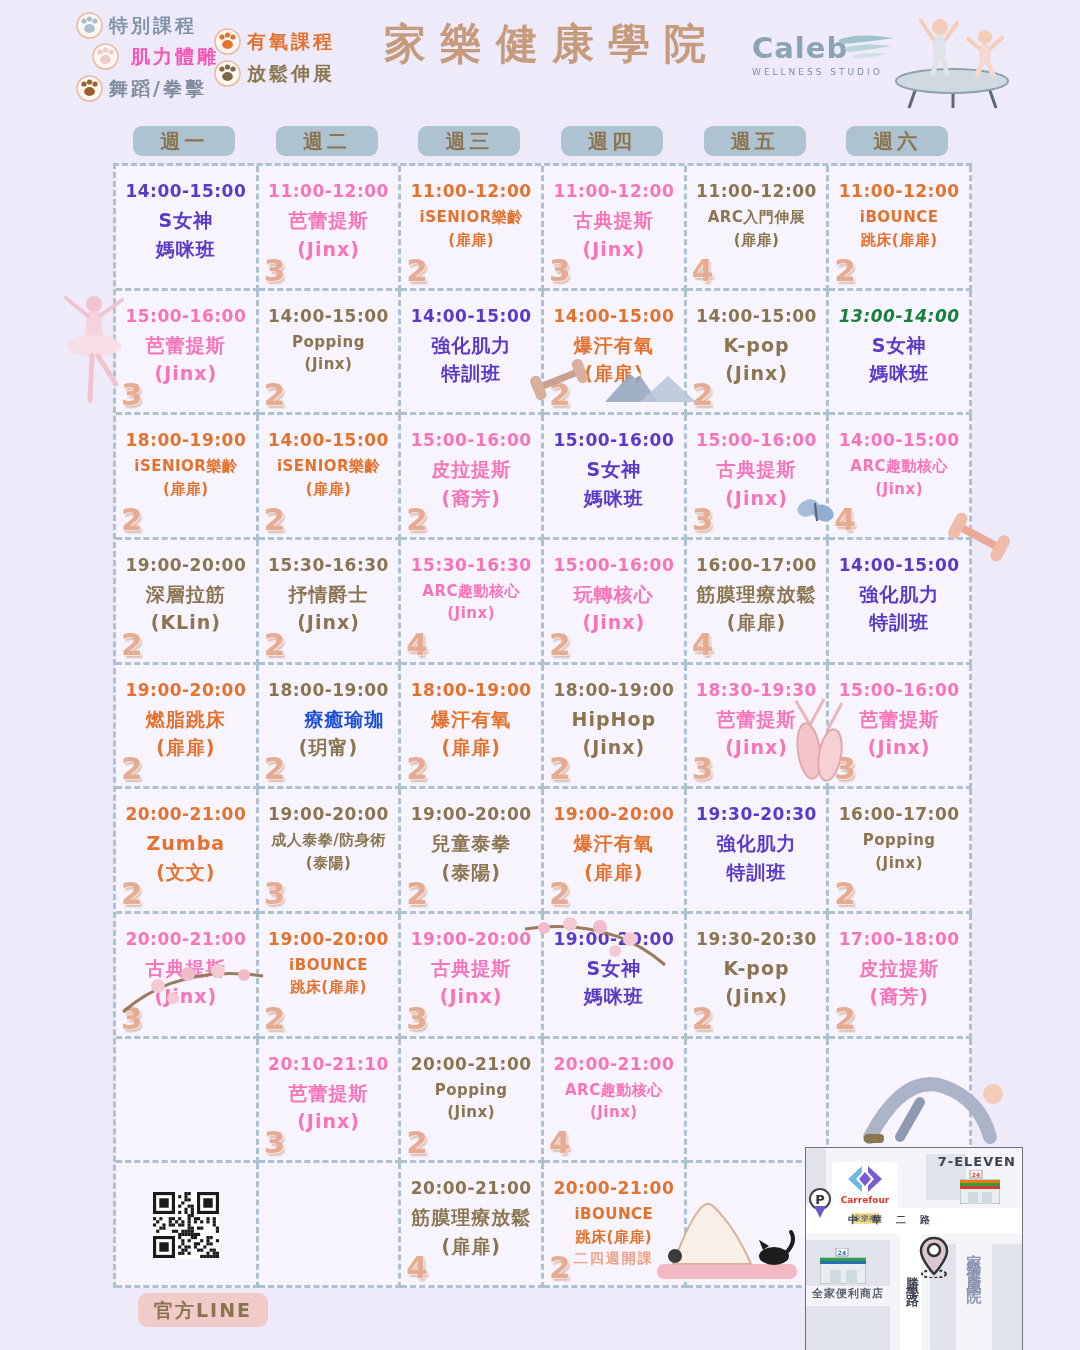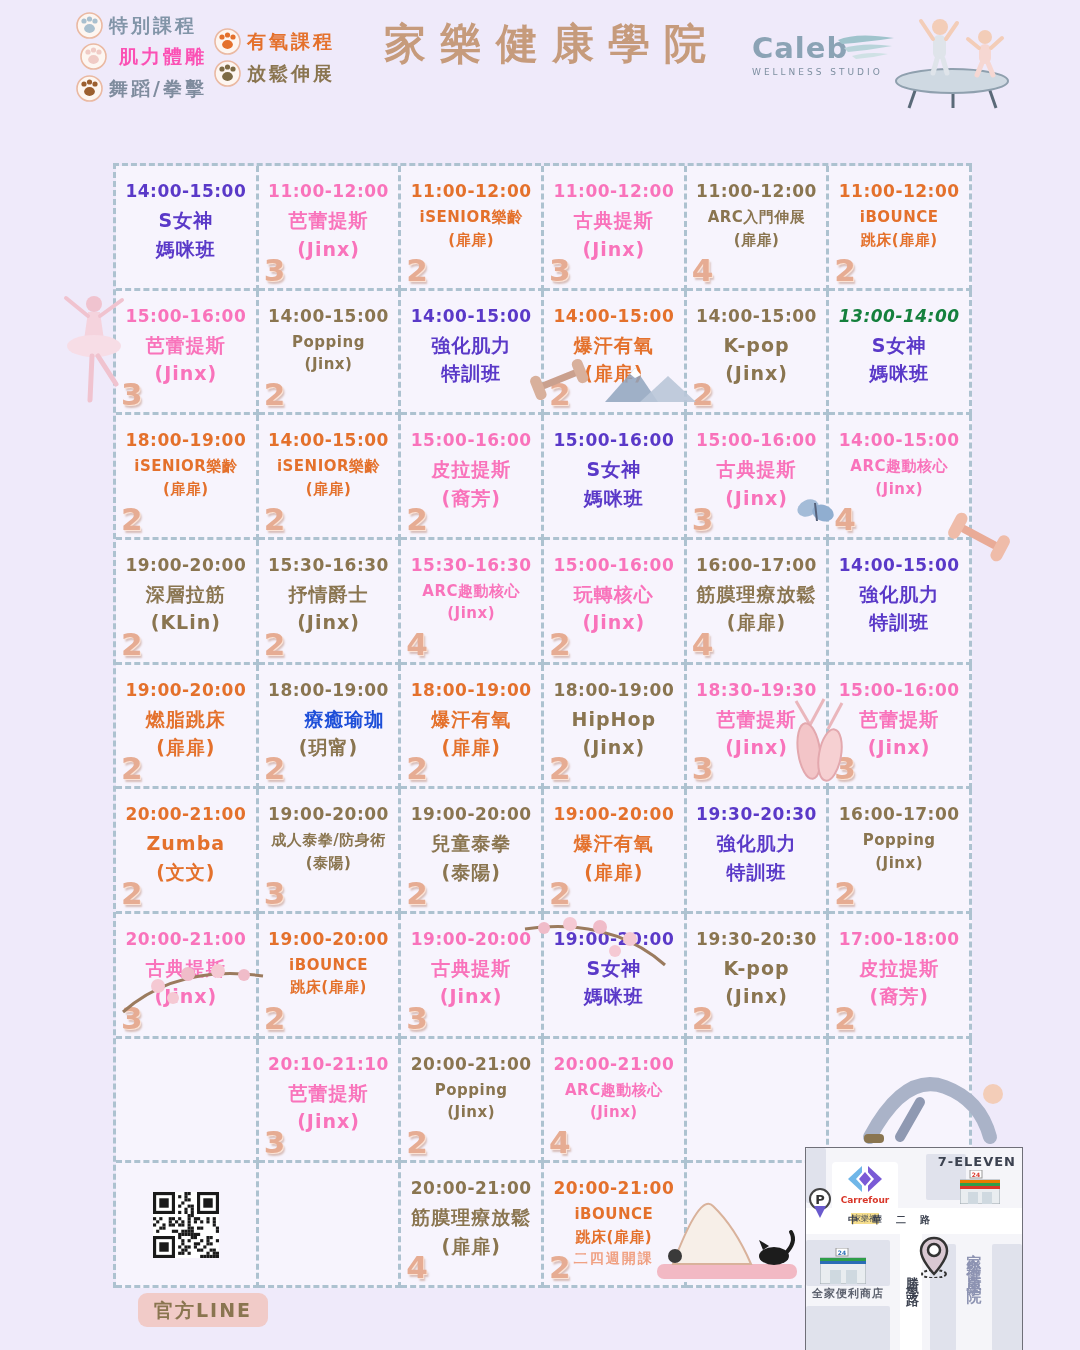--- a/index.html
+++ b/index.html
@@ -76,21 +76,21 @@
       <div class="leg-item" style="left: 0px; top: 0px;">
         <svg class="paw" viewBox="0 0 27 27">
           <circle cx="13.5" cy="13.5" r="12.5" fill="#fdf6f1" stroke="#eab9a2" stroke-width="1.6"></circle>
           <circle cx="8" cy="9" r="2.6" fill="#a9c0cf"></circle>
           <circle cx="13.5" cy="7" r="2.6" fill="#a9c0cf"></circle>
           <circle cx="19" cy="9" r="2.6" fill="#a9c0cf"></circle>
           <ellipse cx="13.5" cy="16.5" rx="5.4" ry="4.4" fill="#a9c0cf"></ellipse>
         </svg>
         <span class="lbl" style="color:#8295a8">特別課程</span>
       </div>
-      <div class="leg-item" style="left: 4px; top: 31px; gap: 12px;">
+      <div class="leg-item" style="left: 16px; top: 31px; gap: 12px;">
         <svg class="paw" viewBox="0 0 27 27">
           <circle cx="13.5" cy="13.5" r="12.5" fill="#fdf6f1" stroke="#eab9a2" stroke-width="1.6"></circle>
           <circle cx="8" cy="9" r="2.6" fill="#f0cbc5"></circle>
           <circle cx="13.5" cy="7" r="2.6" fill="#f0cbc5"></circle>
           <circle cx="19" cy="9" r="2.6" fill="#f0cbc5"></circle>
           <ellipse cx="13.5" cy="16.5" rx="5.4" ry="4.4" fill="#f0cbc5"></ellipse>
         </svg>
         <span class="lbl" style="color:#fb50b4">肌力體雕</span>
       </div>
       <div class="leg-item" style="left: 0px; top: 63px;">
@@ -151,20 +151,40 @@
     <line x1="52" y1="54" x2="48" y2="68" stroke="#dfe4ea" stroke-width="5" stroke-linecap="round"></line>
     <line x1="58" y1="54" x2="62" y2="68" stroke="#dfe4ea" stroke-width="5" stroke-linecap="round"></line>
     <circle cx="100" cy="32" r="7" fill="#f3cdb8"></circle>
     <rect x="94" y="39" width="12" height="20" rx="6" fill="#f6d7d2"></rect>
     <line x1="94" y1="43" x2="83" y2="34" stroke="#f3cdb8" stroke-width="4" stroke-linecap="round"></line>
     <line x1="106" y1="43" x2="117" y2="33" stroke="#f3cdb8" stroke-width="4" stroke-linecap="round"></line>
     <line x1="97" y1="58" x2="92" y2="70" stroke="#f6d7d2" stroke-width="5" stroke-linecap="round"></line>
     <line x1="103" y1="58" x2="108" y2="70" stroke="#f6d7d2" stroke-width="5" stroke-linecap="round"></line>
   </svg>
 
+  <div class="day-row">
+      <div class="day-slot">
+        <div class="day-pill">週一</div>
+      </div>
+      <div class="day-slot">
+        <div class="day-pill">週二</div>
+      </div>
+      <div class="day-slot">
+        <div class="day-pill">週三</div>
+      </div>
+      <div class="day-slot">
+        <div class="day-pill">週四</div>
+      </div>
+      <div class="day-slot">
+        <div class="day-pill">週五</div>
+      </div>
+      <div class="day-slot">
+        <div class="day-pill">週六</div>
+      </div>
+    </div>
 
   <div class="grid">
       <div class="cell">
         <div class="time" style="color: rgb(90, 57, 200);">14:00-15:00</div>
         <div class="line" style="color: rgb(90, 57, 200);">S女神</div>
         <div class="line" style="color: rgb(90, 57, 200);">媽咪班</div>
       </div>
       <div class="cell">
         <div class="time" style="color: rgb(249, 115, 187);">11:00-12:00</div>
         <div class="line" style="color: rgb(249, 115, 187);">芭蕾提斯</div>

